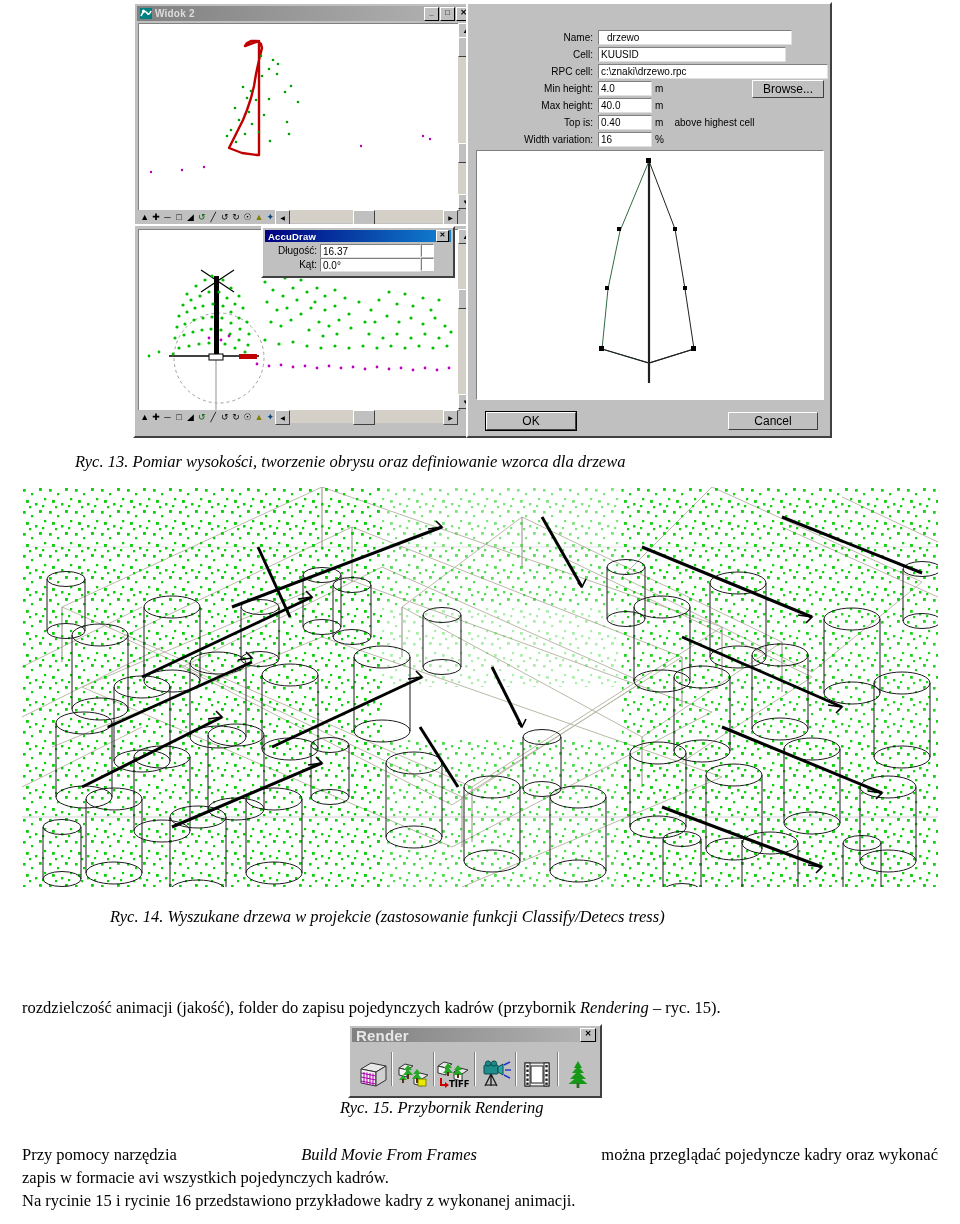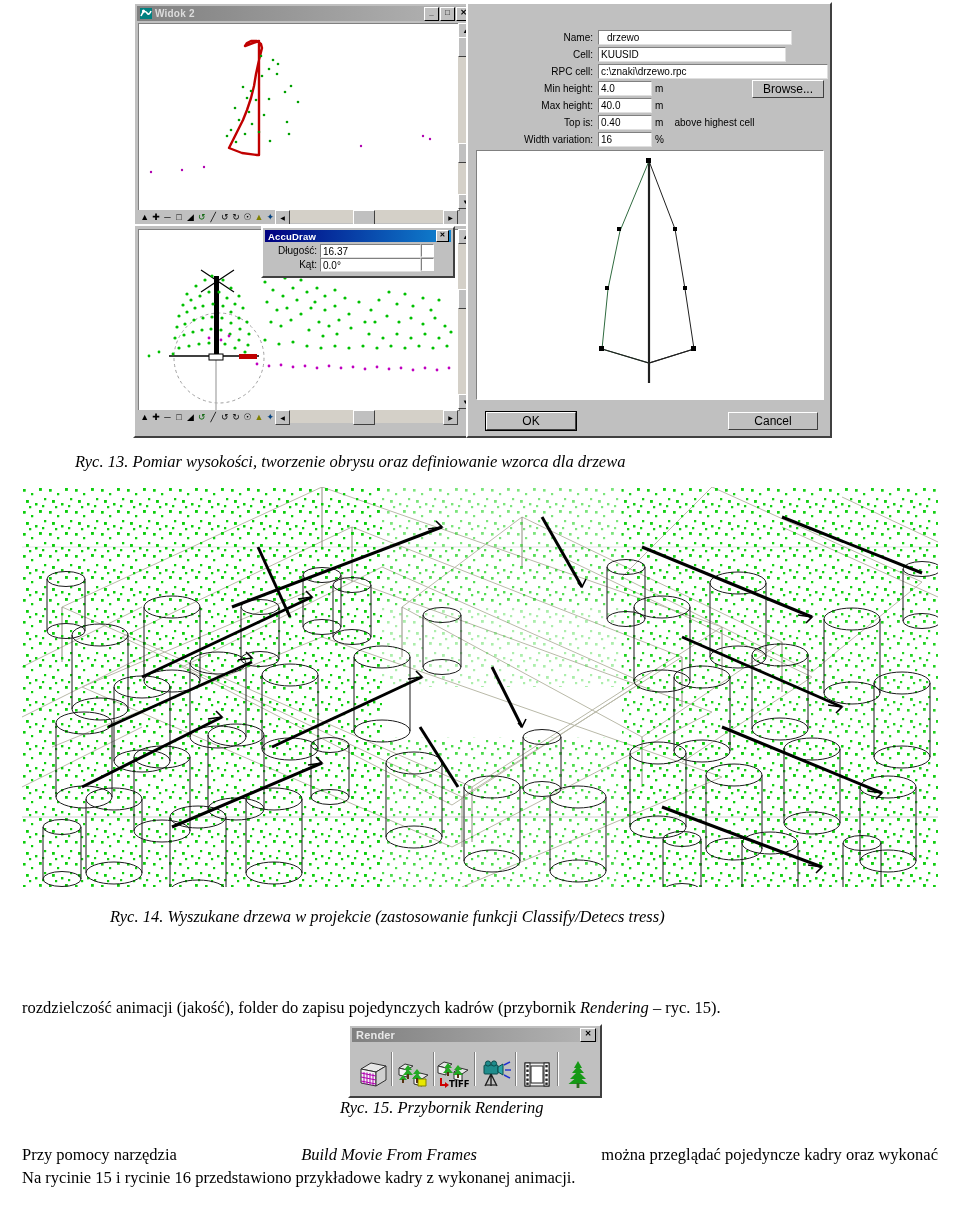--- a/index.html
+++ b/index.html
@@ -605,21 +605,21 @@
 <div class="cap" style="left:110px;top:907px;">Ryc. 14. Wyszukane drzewa w projekcie (zastosowanie funkcji Classify/Detecs tress)</div>
 
 <div class="para" style="left:22px;top:957px;width:916px;">
   <div style="white-space:nowrap;margin-top:39px;">
     <span>rozdzielczość animacji (jakość), folder do zapisu pojedynczych kadrów (przybornik </span><i>Rendering</i><span> – ryc. 15).</span>
   </div>
 </div>
 
 <div id="render" class="win">
   <div class="tbar inactive" style="height:14px;">
-    <span class="tbar-title" style="font-size:11px;margin-left:2px;color:#e8e8e8;">Render</span>
+    <span class="tbar-title" style="font-size:15px;margin-left:2px;color:#e8e8e8;">Render</span>
     <span class="tbtn" style="width:14px;height:12px;">
       <i style="font-size:8px;">✕</i>
     </span>
   </div>
   <div class="rbody">
 
     <div class="ricon">
       <svg width="34" height="30" viewBox="0 0 34 30">
         <path d="M6 10 L16 4 L31 7 L21 13 Z" fill="#e8e8e8" stroke="#303030" stroke-width="1"></path>
         <path d="M6 10 L6 24 L21 27 L21 13 Z" fill="#f4f4f4" stroke="#303030" stroke-width="1"></path>
@@ -733,14 +733,15 @@
 </div>
 
 <div class="cap" style="left:340px;top:1098px;">Ryc. 15. Przybornik Rendering</div>
 
 <div class="para" style="left:22px;top:1143px;width:916px;">
   <div style="display:flex;justify-content:space-between;white-space:nowrap;">
     <span>Przy pomocy narzędzia </span>
       <i>Build Movie From Frames</i>
       <span> można przeglądać pojedyncze kadry oraz wykonać</span>
   </div>
+  <div style="white-space:nowrap;">zapis w formacie avi wszystkich pojedynczych kadrów.</div>
   <div style="white-space:nowrap;">Na rycinie 15 i rycinie 16 przedstawiono przykładowe kadry z wykonanej animacji.</div>
 </div>
 
 </body></html>

